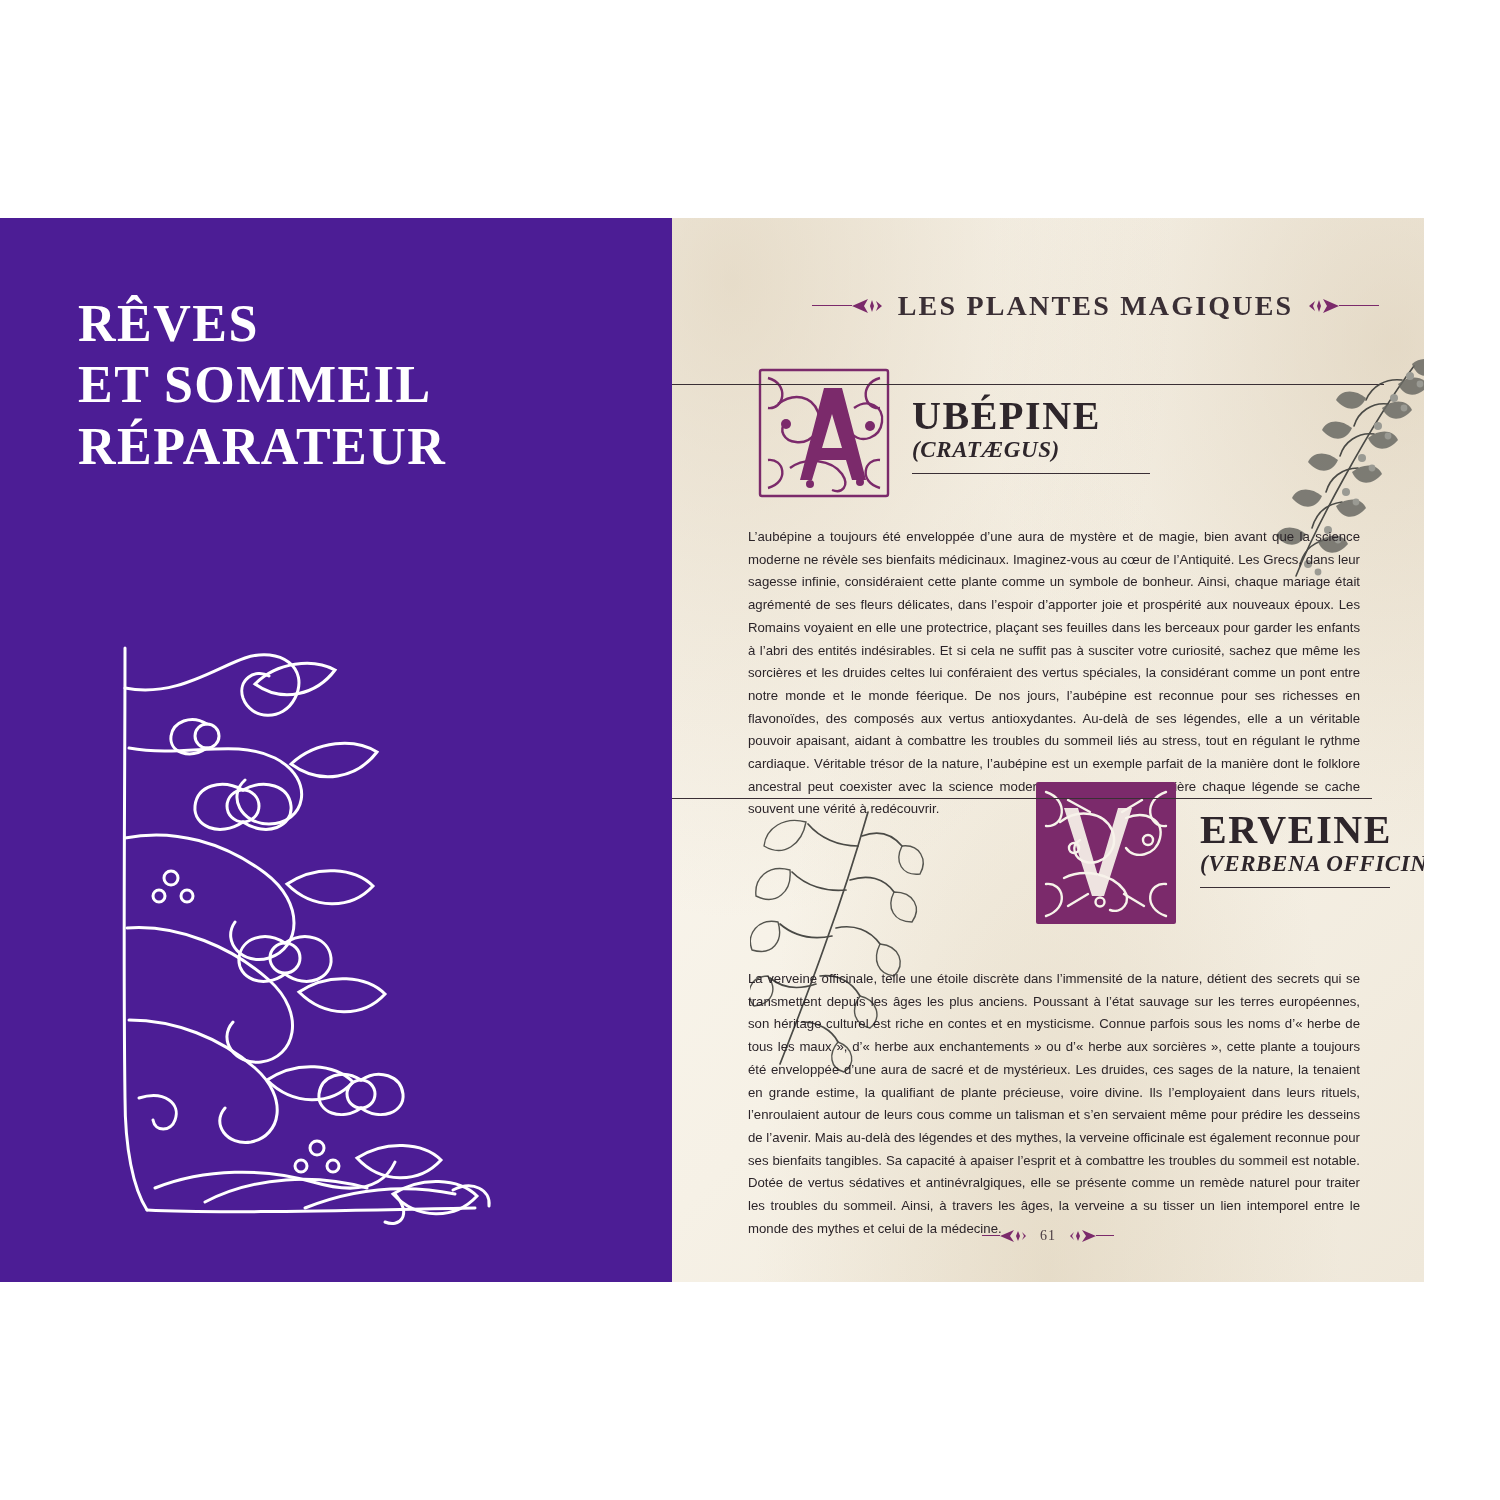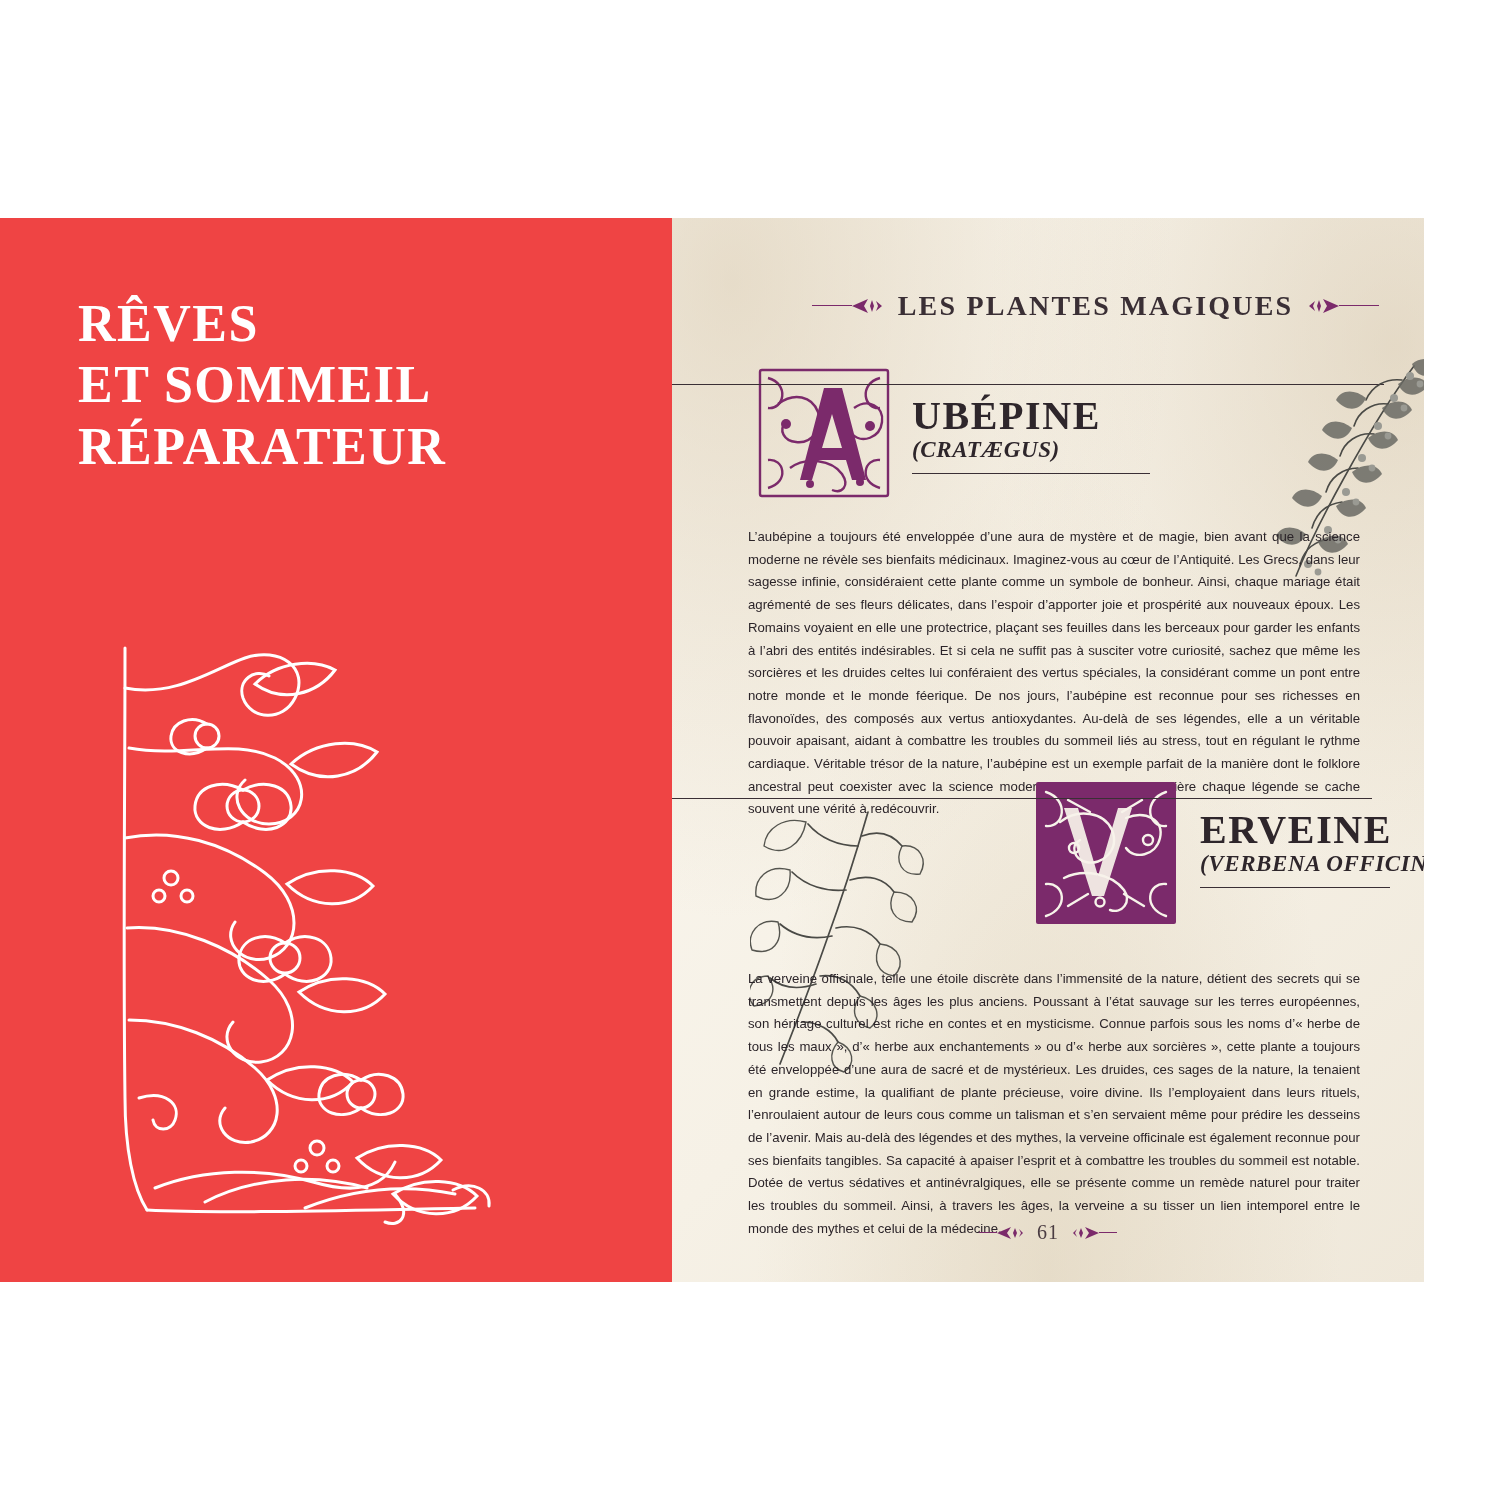--- a/index.html
+++ b/index.html
@@ -19,21 +19,21 @@
     top: 218px;
     width: 1500px;
     height: 1064px;
     display: flex;
   }
 
   
   .page-left {
     width: 672px;
     height: 1064px;
-    background: #ef4444;
+    background: #4c1d95;
     position: relative;
     overflow: hidden;
   }
   .chapter-title {
     position: absolute;
     left: 78px;
     top: 75px;
     color: #ffffff;
     font-family: "Liberation Serif", serif;
     font-weight: bold;
@@ -159,21 +159,21 @@
     left: 0;
     bottom: 38px;
     width: 752px;
     display: flex;
     align-items: center;
     justify-content: center;
     gap: 14px;
   }
   .folio-num {
     font-family: "Liberation Serif", serif;
-    font-size: 20px;
+    font-size: 14px;
     color: #4a3c42;
     letter-spacing: 1px;
   }
 </style>
 </head>
 <body>
 
 <div class="spread">
 
   <div class="page-left">

